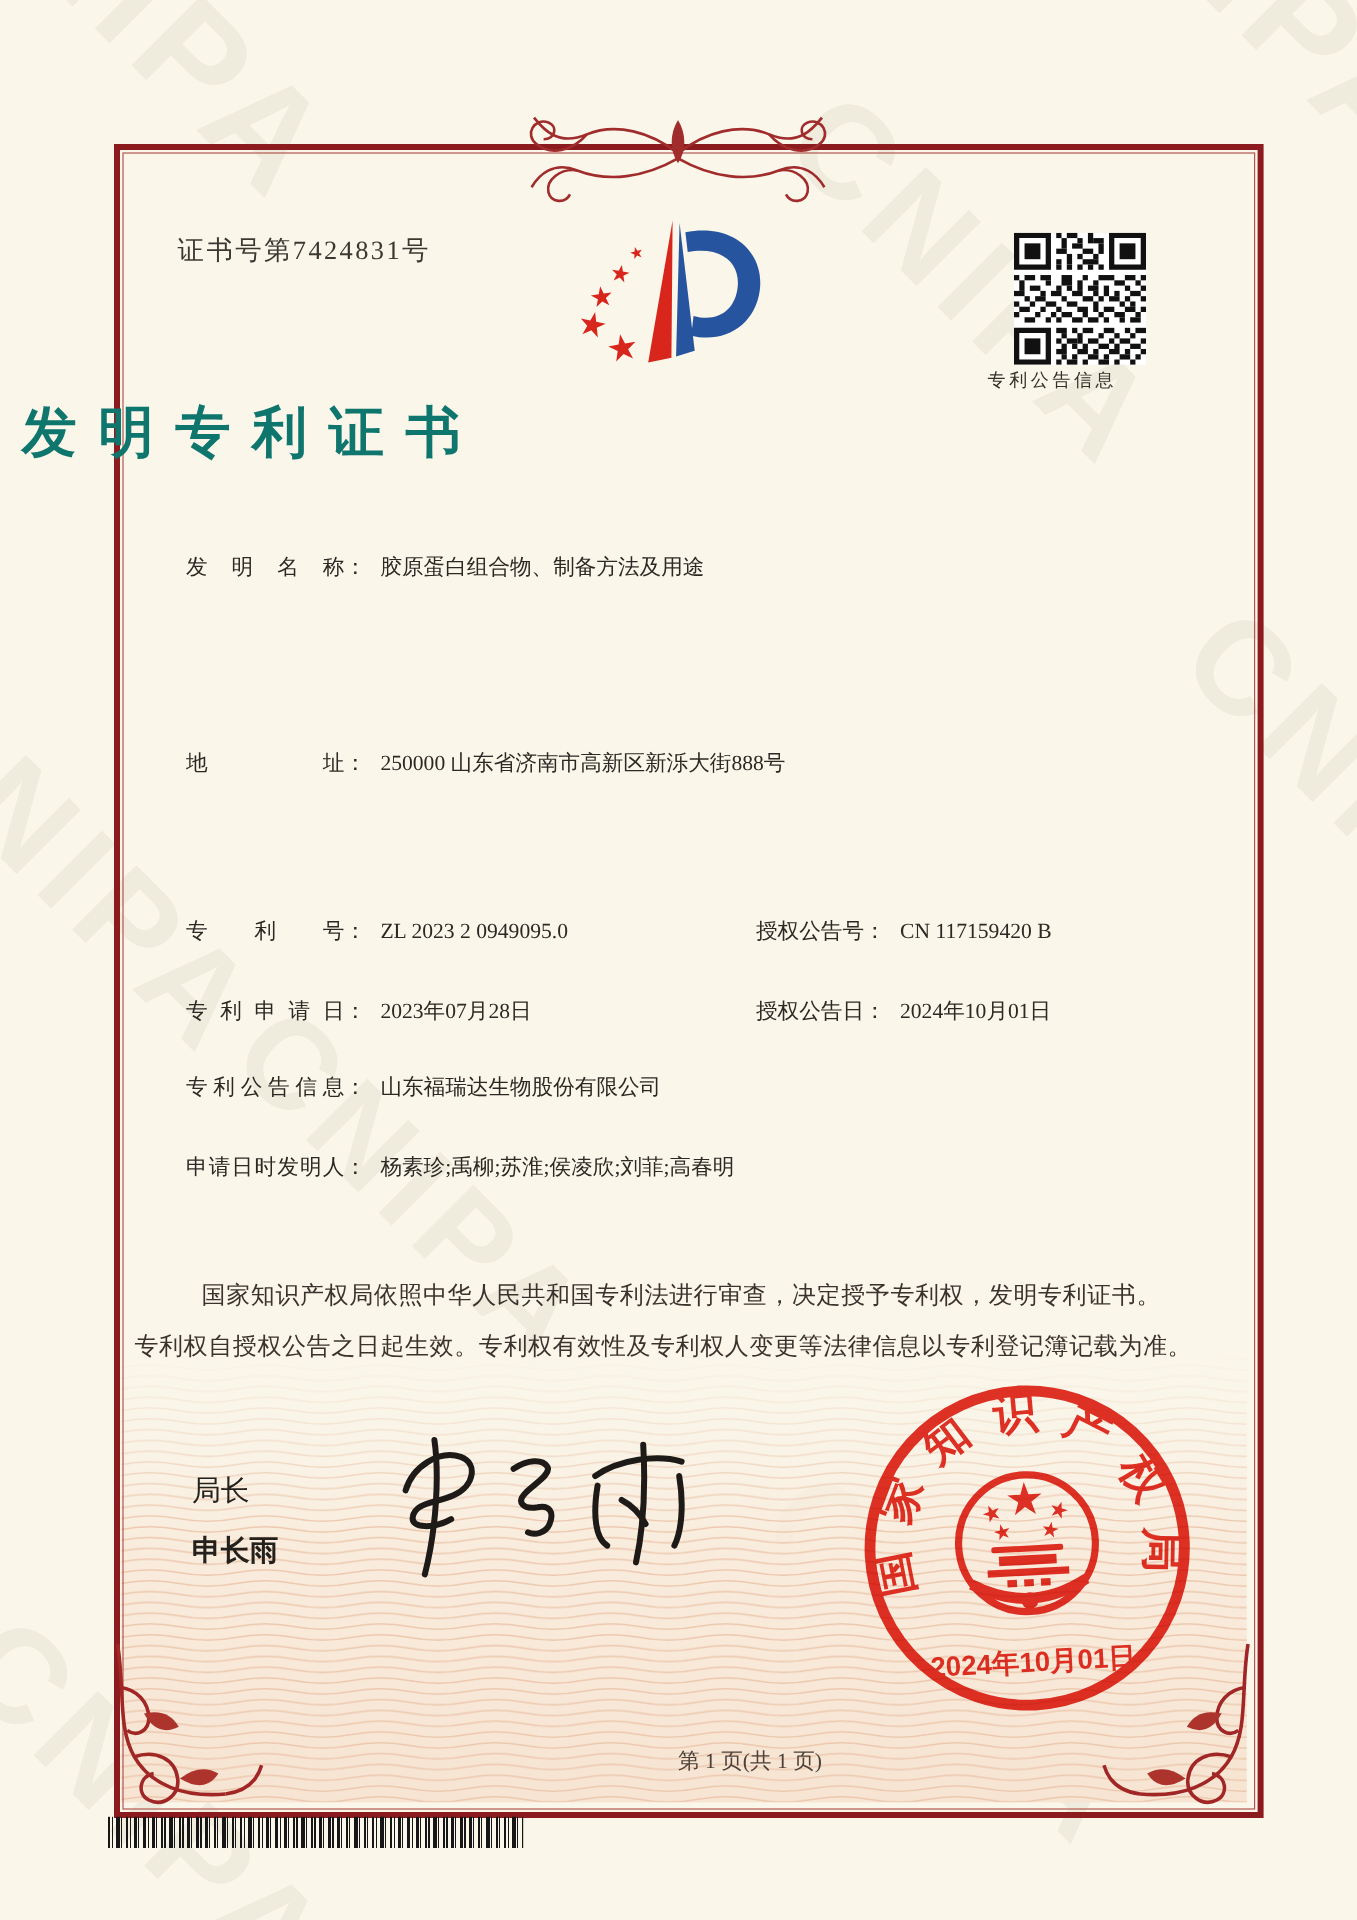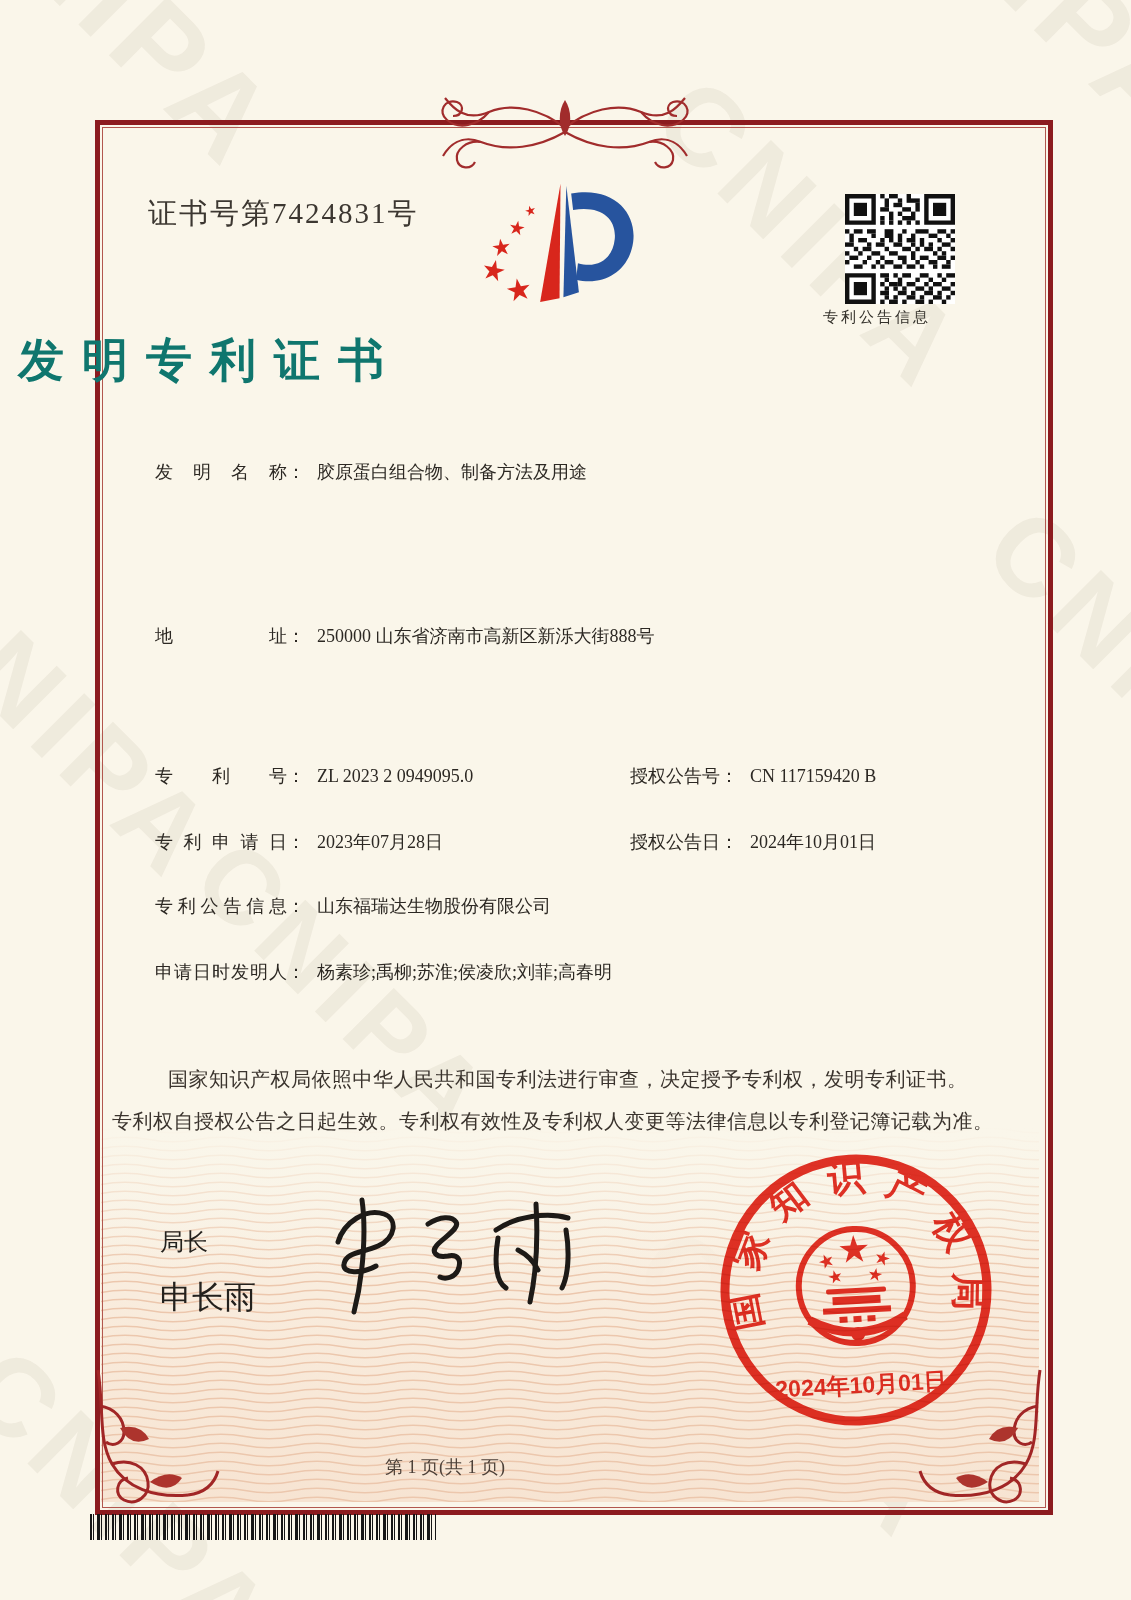--- a/index.html
+++ b/index.html
@@ -15,51 +15,51 @@
              background:linear-gradient(180deg, rgba(250,246,234,0) 0%, #f9ecdd 45%, #f7e4d2 100%);}
   .wave-area svg{position:absolute;inset:0;}
   .wave-fade{position:absolute;inset:0;background:linear-gradient(180deg,#faf6ea 0%,rgba(250,246,234,0) 40%);}
 
   
   .frame{position:absolute;left:95px;top:120px;width:948px;height:1385px;border:5px solid #8c1b1f;z-index:3;pointer-events:none;}
   .frame::after{content:"";position:absolute;inset:2px;border:1px solid #b2574e;}
   .ornament{position:absolute;z-index:4;pointer-events:none;}
 
   
-  .cert-no{position:absolute;left:148px;top:194px;font-size:29px;letter-spacing:2px;color:#3c3731;z-index:5;}
+  .cert-no{position:absolute;left:148px;top:194px;font-size:22px;letter-spacing:2px;color:#3c3731;z-index:5;}
   .logo{position:absolute;left:478px;top:178px;z-index:5;}
   .qr{position:absolute;left:845px;top:194px;z-index:5;}
   .qr-caption{position:absolute;left:823px;top:308px;width:156px;text-align:left;font-size:15px;
               letter-spacing:3px;color:#33302a;z-index:5;}
   .title{position:absolute;left:0;top:330px;width:1131px;font-size:46px;font-weight:700;
          letter-spacing:18px;text-indent:18px;color:#0f766e;z-index:5;}
 
   
   .row{position:absolute;left:155px;width:860px;font-size:18px;color:#2c2823;line-height:32px;z-index:5;}
   .f-label{display:inline-block;min-width:132px;text-align-last:justify;vertical-align:top;}
   .f-colon{display:inline-block;vertical-align:top;}
   .f-value{display:inline-block;margin-left:12px;vertical-align:top;}
   .col2{position:absolute;left:475px;top:0;}
 
   
   .stmt{position:absolute;font-size:20px;color:#3a332d;letter-spacing:0.5px;z-index:5;}
 
   
   .sig-title{position:absolute;left:160px;top:1226px;font-size:24px;font-weight:400;color:#24211d;
              font-family:"Liberation Sans","DejaVu Sans",sans-serif;z-index:5;}
-  .sig-name{position:absolute;left:160px;top:1276px;font-size:32px;font-weight:400;color:#24211d;
+  .sig-name{position:absolute;left:160px;top:1276px;font-size:24px;font-weight:700;color:#24211d;
             font-family:"Liberation Sans","DejaVu Sans",sans-serif;z-index:5;}
   .sig-svg{position:absolute;left:300px;top:1178px;z-index:5;}
 
   
   .seal{position:absolute;left:716px;top:1150px;width:280px;height:280px;z-index:6;opacity:0.94;
         transform:rotate(-3deg);mix-blend-mode:multiply;}
 
   
-  .footer{position:absolute;left:385px;top:1455px;width:300px;text-align:left;font-size:18px;color:#4c4038;z-index:5;}
+  .footer{position:absolute;left:385px;top:1455px;width:300px;text-align:right;font-size:18px;color:#4c4038;z-index:5;}
   .barcode{position:absolute;left:90px;top:1514px;width:346px;height:26px;z-index:5;
     background:repeating-linear-gradient(90deg,
       #161616 0 2px, rgba(0,0,0,0) 2px 3px,
       #161616 3px 4px, rgba(0,0,0,0) 4px 7px,
       #161616 7px 10px, rgba(0,0,0,0) 10px 11px,
       #161616 11px 12px, rgba(0,0,0,0) 12px 15px,
       #161616 15px 17px, rgba(0,0,0,0) 17px 18px,
       #161616 18px 19px, rgba(0,0,0,0) 19px 22px);}
 </style>
 </head>

